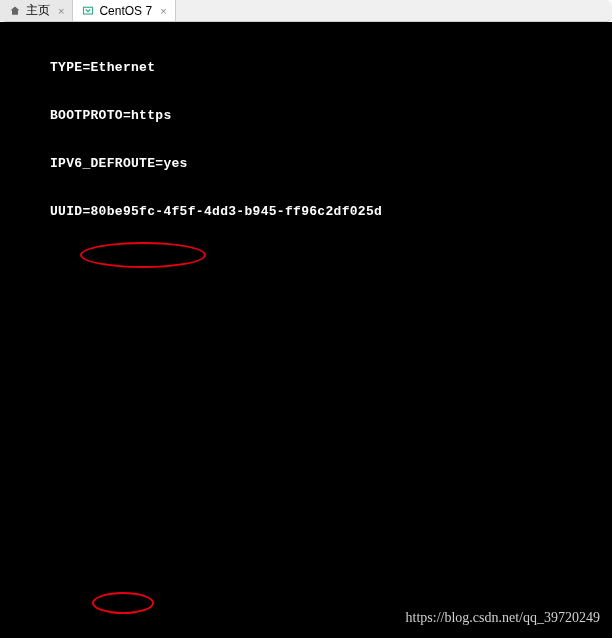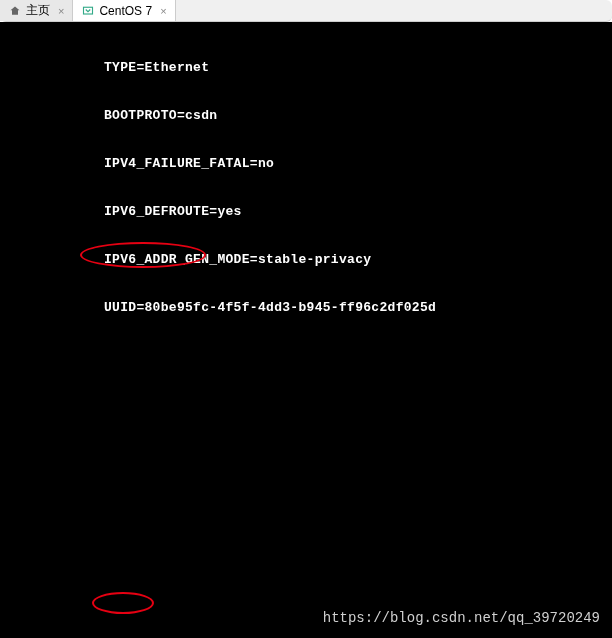--- a/index.html
+++ b/index.html
@@ -37,34 +37,34 @@
       top: 22px; left: 0; right: 0; bottom: 0;
       background: #000;
       color: #fff;
       font-family: "Courier New", monospace;
       font-size: 13px;
       line-height: 16px;
       padding: 6px 0 0 0;
       white-space: pre;
       overflow: hidden;
     }
-    .terminal .line { padding-left: 104px; font-weight: bold; letter-spacing: 0.3px; }
+    .terminal .line { padding-left: 50px; font-weight: bold; letter-spacing: 0.3px; }
     .annotation {
       position: absolute;
       border: 2.5px solid #e60012;
       border-radius: 50%;
       pointer-events: none;
     }
     .watermark {
       position: absolute;
       right: 12px;
       bottom: 12px;
       color: #d0d0d0;
       font-size: 14px;
-      font-family: Liberation Mono, monospace;
+      font-family: Liberation Serif, serif;
       pointer-events: none;
       margin-top: 46px;
     }
   </style>
 </head>
 <body>
 
 <div class="tab-bar">
   <div class="tab">
     <span class="icon">
@@ -82,24 +82,22 @@
           <path d="M5 6l3 3 3-3" fill="none" stroke="#3a8" stroke-width="1.5"></path>
         </svg>
     </span>
     <span>CentOS 7</span>
     <span class="close">×</span>
   </div>
 </div>
 
 <div class="terminal">
   <div class="line">TYPE=Ethernet</div>
-  <div class="line">BOOTPROTO=csdn</div>
-  <div class="line">IPV4_FAILURE_FATAL=no</div>
+  <div class="line">BOOTPROTO=https</div>
   <div class="line">IPV6_DEFROUTE=yes</div>
-  <div class="line">IPV6_ADDR_GEN_MODE=stable-privacy</div>
   <div class="line">UUID=80be95fc-4f5f-4dd3-b945-ff96c2df025d</div>
   
   
   
   
   
   
   
   
   

